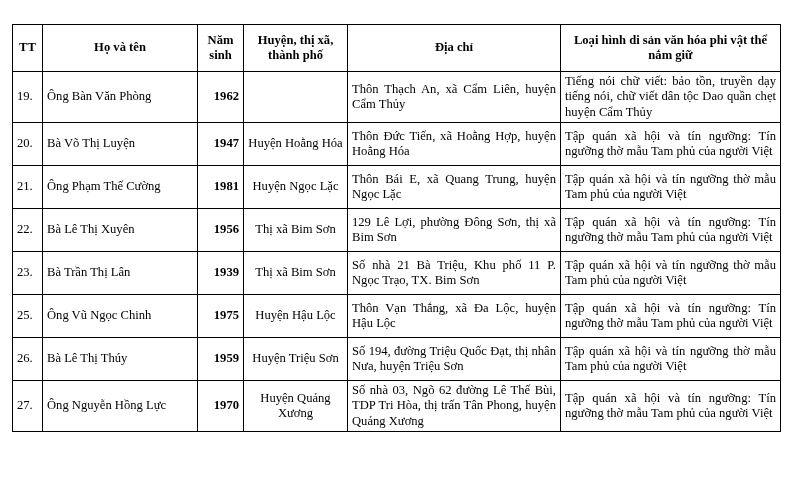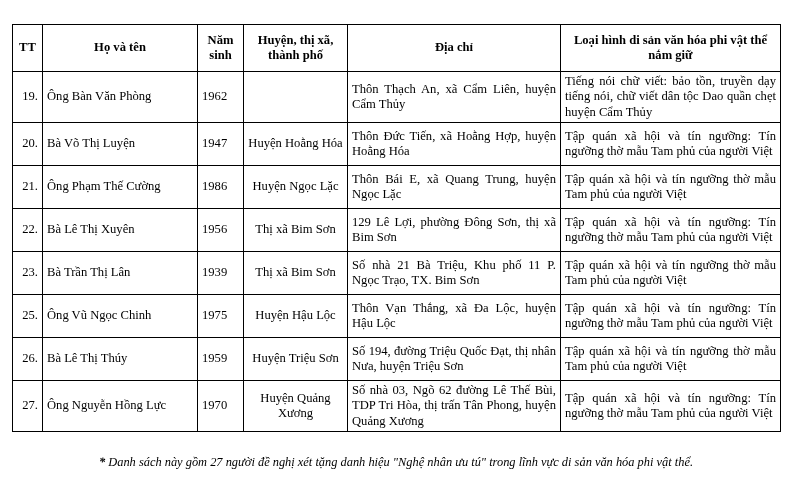--- a/index.html
+++ b/index.html
@@ -44,31 +44,31 @@
     padding: 2px 3px;
   }
   col.c-tt    { width: 30px; }
   col.c-name  { width: 155px; }
   col.c-year  { width: 46px; }
   col.c-dist  { width: 104px; }
   col.c-addr  { width: 213px; }
   col.c-type  { width: 220px; }
 
   td.cell-tt {
-    text-align: right;
     padding-right: 6px;
     font-size: 12.6px;
   }
   td.cell-name {
     text-align: left;
     padding-left: 6px;
     white-space: nowrap;
   }
   td.cell-year {
-    text-align: left;
+    text-align: right;
+    font-weight: bold;
   }
   td.cell-dist {
     text-align: center;
   }
   td.cell-addr {
     text-align: justify;
     text-align-last: left;
     padding-left: 5px;
     padding-right: 5px;
   }
@@ -132,21 +132,21 @@
         <td class="cell-tt">20.</td>
         <td class="cell-name">Bà Võ Thị Luyện</td>
         <td class="cell-year">1947</td>
         <td class="cell-dist">Huyện Hoằng Hóa</td>
         <td class="cell-addr">Thôn Đức Tiến, xã Hoằng Hợp, huyện Hoằng Hóa</td>
         <td class="cell-type">Tập quán xã hội và tín ngưỡng: Tín ngưỡng thờ mẫu Tam phủ của người Việt</td>
       </tr>
       <tr>
         <td class="cell-tt">21.</td>
         <td class="cell-name">Ông Phạm Thế Cường</td>
-        <td class="cell-year">1986</td>
+        <td class="cell-year">1981</td>
         <td class="cell-dist">Huyện Ngọc Lặc</td>
         <td class="cell-addr">Thôn Bái E, xã Quang Trung, huyện Ngọc Lặc</td>
         <td class="cell-type">Tập quán xã hội và tín ngưỡng thờ mẫu Tam phủ của người Việt</td>
       </tr>
       <tr>
         <td class="cell-tt">22.</td>
         <td class="cell-name">Bà Lê Thị Xuyên</td>
         <td class="cell-year">1956</td>
         <td class="cell-dist">Thị xã Bim Sơn</td>
         <td class="cell-addr">129 Lê Lợi, phường Đông Sơn, thị xã Bim Sơn</td>
@@ -180,15 +180,14 @@
         <td class="cell-tt">27.</td>
         <td class="cell-name">Ông Nguyễn Hồng Lực</td>
         <td class="cell-year">1970</td>
         <td class="cell-dist">Huyện Quảng Xương</td>
         <td class="cell-addr">Số nhà 03, Ngõ 62 đường Lê Thế Bùi, TDP Tri Hòa, thị trấn Tân Phong, huyện Quảng Xương</td>
         <td class="cell-type">Tập quán xã hội và tín ngưỡng: Tín ngưỡng thờ mẫu Tam phủ của người Việt</td>
       </tr>
     </tbody>
   </table>
 
-  <div class="footnote"><span>*</span><span class="fn-text"> Danh sách này gồm 27 người đề nghị xét tặng danh hiệu "Nghệ nhân ưu tú" trong lĩnh vực di sản văn hóa phi vật thể.</span></div>
 
 </div>
 
 </body></html>

